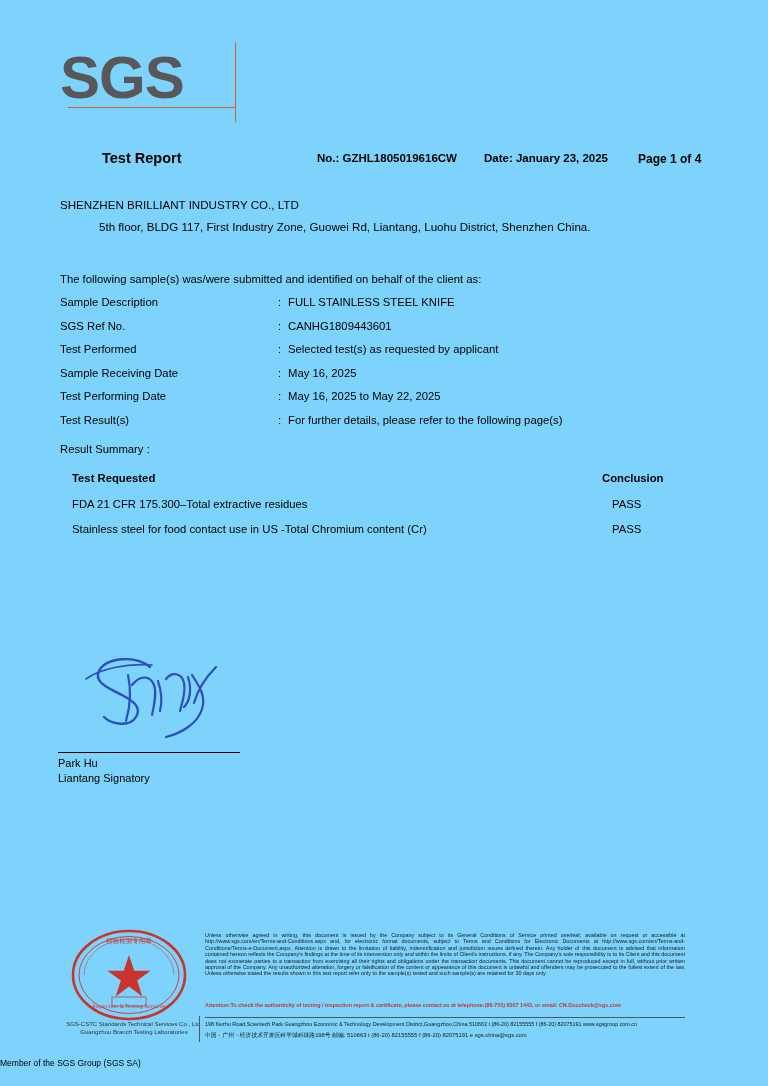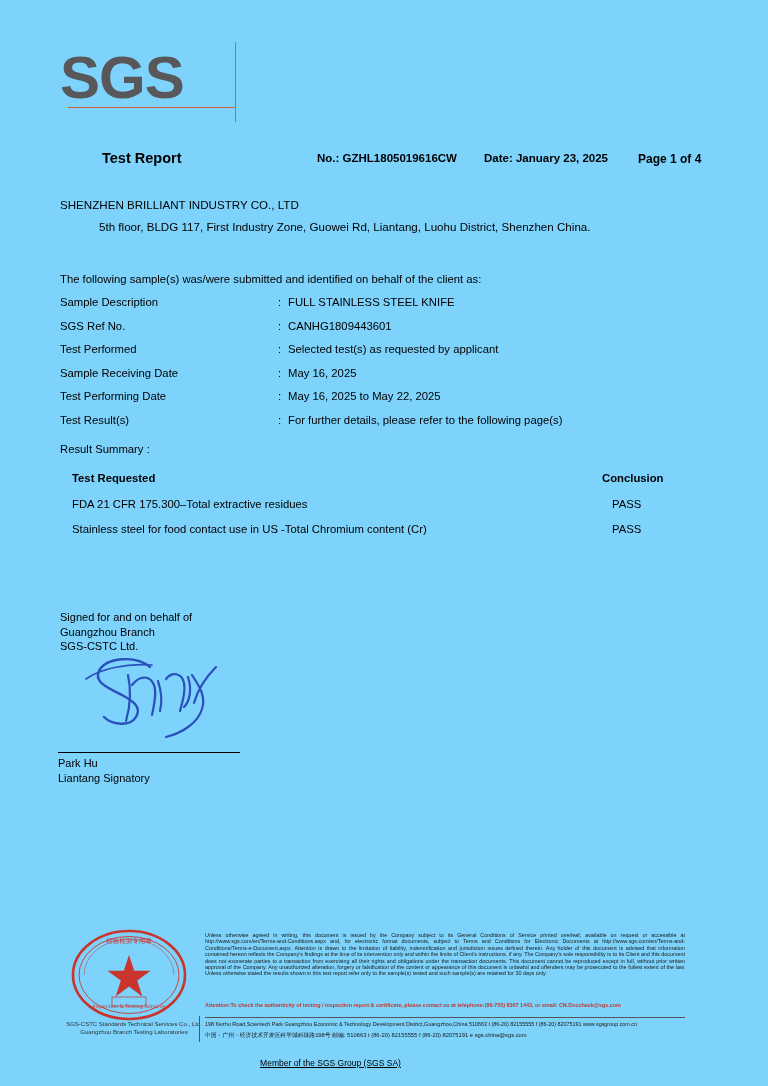--- a/index.html
+++ b/index.html
@@ -278,24 +278,23 @@
     top: 1016px;
     width: 1px;
     height: 26px;
     background: #555;
   }
   .member-line {
     position: absolute;
     left: 0;
     top: 1058px;
     width: 661px;
-    text-align: center;
+    text-align: left;
     font-size: 8.5px;
     color: #000;
-    text-decoration: underline;
   }
 </style>
 </head>
 <body>
 
 <div class="page">
 
   <div class="logo-block">
     <div class="logo-text">SGS</div>
     <div class="logo-vline"></div>
@@ -357,25 +356,20 @@
     <div class="st-row">
       <span class="st-col-test">FDA 21 CFR 175.300–Total extractive residues</span>
       <span class="st-col-conc">PASS</span>
     </div>
     <div class="st-row">
       <span class="st-col-test">Stainless steel for food contact use in US -Total Chromium content (Cr)</span>
       <span class="st-col-conc">PASS</span>
     </div>
   </div>
 
-  <div class="sig-block">
-    <div>Signed for and on behalf of</div>
-    <div>Guangzhou Branch</div>
-    <div>SGS-CSTC Ltd.</div>
-  </div>
 
   <div class="sig-svg">
     <svg width="180" height="105" viewBox="0 0 180 105" fill="none" xmlns="http://www.w3.org/2000/svg">
       <path d="M84 22 C70 10, 40 12, 33 26 C27 38, 45 44, 56 50 C67 56, 76 62, 70 72 C64 82, 46 80, 38 72" stroke="#2b4fbb" stroke-width="2.4" stroke-linecap="round" fill="none"></path>
       <path d="M62 30 C66 48, 64 62, 60 76" stroke="#2b4fbb" stroke-width="2.2" stroke-linecap="round" fill="none"></path>
       <path d="M66 40 C74 30, 84 30, 88 40 C91 48, 88 60, 86 70" stroke="#2b4fbb" stroke-width="2.2" stroke-linecap="round" fill="none"></path>
       <path d="M92 36 C96 48, 96 58, 94 66" stroke="#2b4fbb" stroke-width="2.2" stroke-linecap="round" fill="none"></path>
       <path d="M100 34 C106 26, 116 28, 118 38 C120 48, 116 58, 114 66" stroke="#2b4fbb" stroke-width="2.2" stroke-linecap="round" fill="none"></path>
       <path d="M122 32 C126 44, 124 56, 118 62" stroke="#2b4fbb" stroke-width="2.2" stroke-linecap="round" fill="none"></path>
       <path d="M126 30 C134 42, 140 52, 136 64 C132 78, 116 88, 100 92" stroke="#2b4fbb" stroke-width="2.2" stroke-linecap="round" fill="none"></path>

